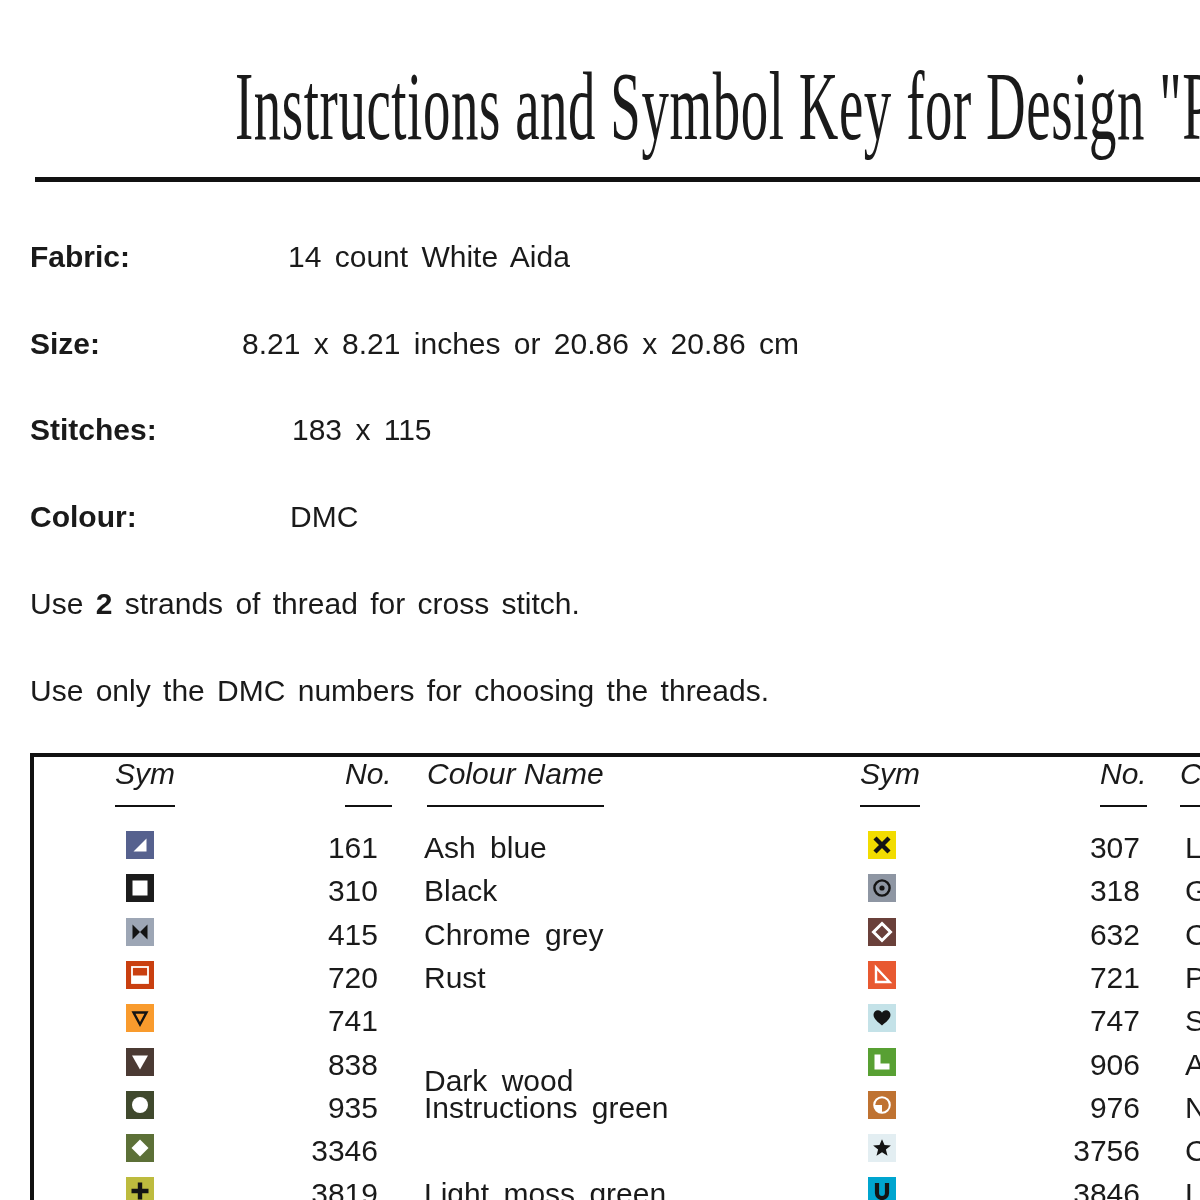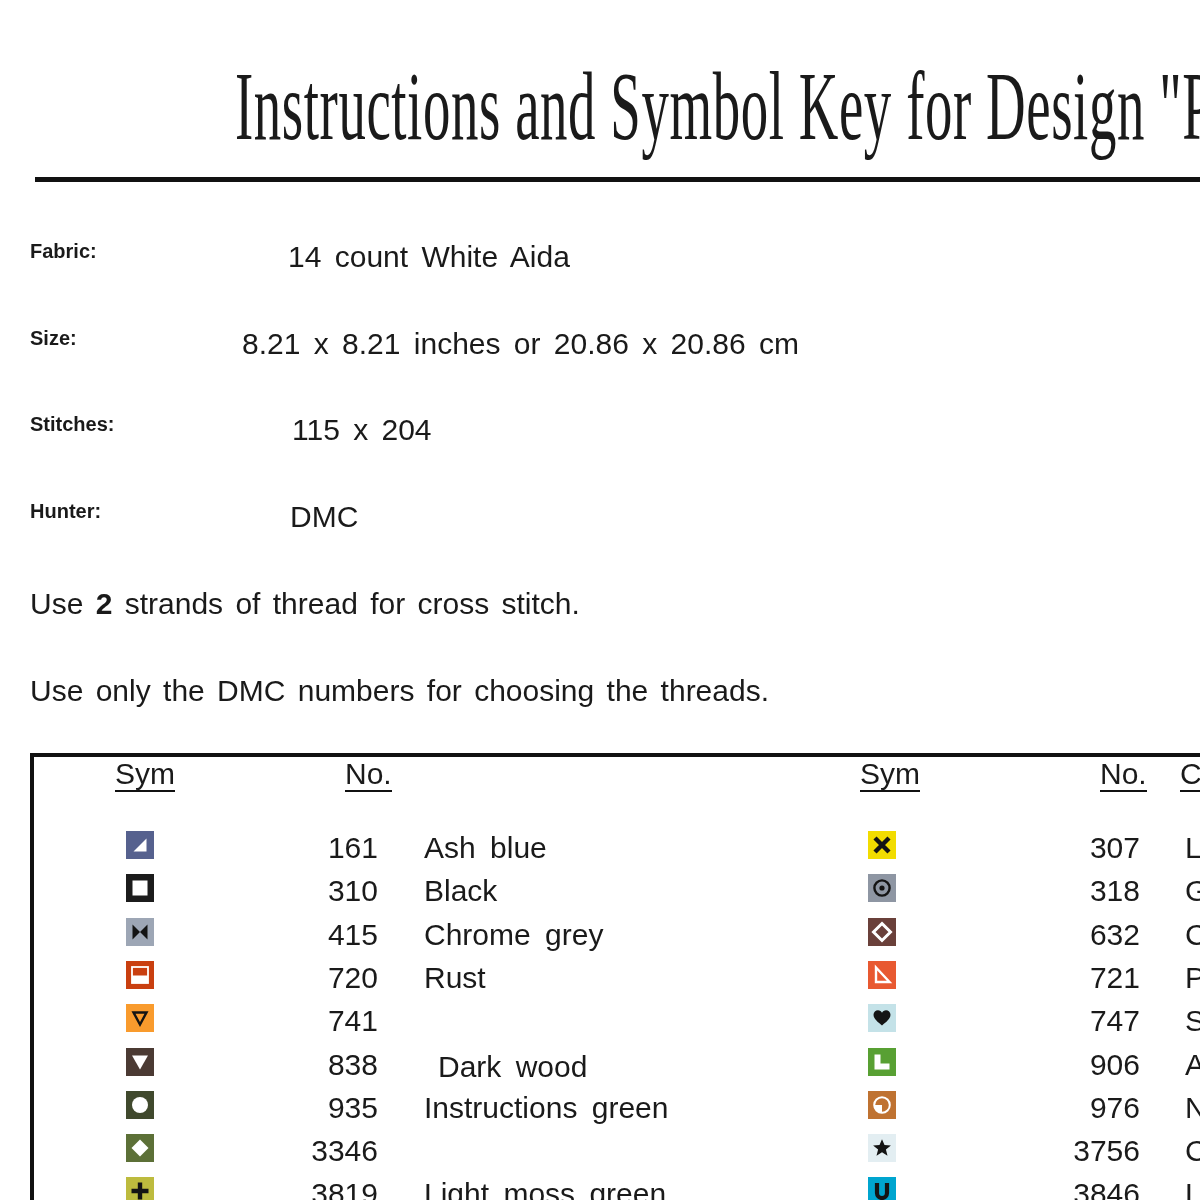--- a/index.html
+++ b/index.html
@@ -8,63 +8,64 @@
     background:#ffffff;color:#1a1a1a;
     font-family:"Liberation Sans", sans-serif;
   }
   .abs{position:absolute;}
   .page-title{
     left:235px;top:50px;font-family:"Liberation Serif", serif;
     font-size:98px;font-weight:normal;white-space:nowrap;
     transform:scaleX(0.56);transform-origin:left top;letter-spacing:1px;
   }
   .title-rule{left:35px;top:177px;width:1365px;height:5px;background:#111;}
-  .info-label{left:30px;font-size:20px;font-weight:bold;white-space:nowrap;}
+  .info-label{left:30px;font-size:30px;font-weight:bold;white-space:nowrap;}
   .info-value{font-size:30px;white-space:nowrap;word-spacing:5px;}
   .note{left:30px;font-size:30px;white-space:nowrap;word-spacing:4px;}
   .note b{font-weight:bold;}
   .key-table{
     left:30px;top:753px;width:1380px;height:530px;
     border:4px solid #111;box-sizing:border-box;
   }
   .table-inner{position:absolute;left:0;top:0;right:0;bottom:0;}
   .col-head{
     position:absolute;top:2px;font-size:30px;white-space:nowrap;
-    border-bottom:2px solid #111;padding-bottom:1px;line-height:30px;
+    border-bottom:2px solid #111;padding-bottom:16px;line-height:30px;font-style:italic;
   }
   .sym-cell{position:absolute;width:28px;height:28px;}
   .sym-cell svg{display:block;}
   .num-cell{position:absolute;width:130px;text-align:right;font-size:30px;line-height:32px;white-space:nowrap;}
   .name-cell{position:absolute;font-size:30px;line-height:32px;white-space:nowrap;word-spacing:6px;}
 </style>
 </head>
 <body>
 
 <div class="abs page-title">Instructions and Symbol Key for Design "Peles</div>
 <div class="abs title-rule"></div>
 
 <div class="abs info-label" style="top:240px">Fabric:</div>
 <div class="abs info-value" style="left:288px;top:240px">14 count White Aida</div>
 
 <div class="abs info-label" style="top:327px">Size:</div>
 <div class="abs info-value" style="left:242px;top:327px">8.21 x 8.21 inches or 20.86 x 20.86 cm</div>
 
 <div class="abs info-label" style="top:413px">Stitches:</div>
-<div class="abs info-value" style="left:292px;top:413px">115 x 204</div>
-
-<div class="abs info-label" style="top:500px">Hunter:</div>
+<div class="abs info-value" style="left:292px;top:413px">183 x 115</div>
+
+<div class="abs info-label" style="top:500px">Colour:</div>
 <div class="abs info-value" style="left:290px;top:500px">DMC</div>
 
 <div class="abs note" style="top:587px"><span>Use </span><b>2</b><span> strands of thread for cross stitch.</span></div>
 <div class="abs note" style="top:674px">Use only the DMC numbers for choosing the threads.</div>
 
 <div class="abs key-table">
   <div class="table-inner" id="table-inner">
     <div class="col-head" style="left:81px">Sym</div>
     <div class="col-head" style="left:311px">No.</div>
+    <div class="col-head" style="left:393px">Colour Name</div>
     <div class="col-head" style="left:826px">Sym</div>
     <div class="col-head" style="left:1066px">No.</div>
     <div class="col-head" style="left:1146px">C</div>
   <div class="sym-cell" style="left: 92px; top: 74px;">
         <svg width="28" height="28" viewBox="0 0 28 28">
           <rect width="28" height="28" fill="#56618e"></rect>
           <polygon points="7.5,20.5 20.5,20.5 20.5,7.5" fill="#ffffff"></polygon>
         </svg>
       </div>
       <div class="num-cell" style="left: 214px; top: 75px;">161</div>
@@ -102,21 +103,21 @@
         </svg>
       </div>
       <div class="num-cell" style="left: 214px; top: 248.2px;">741</div>
       <div class="sym-cell" style="left: 92px; top: 290.5px;">
         <svg width="28" height="28" viewBox="0 0 28 28">
           <rect width="28" height="28" fill="#4b3a33"></rect>
           <polygon points="6,7.5 22,7.5 14,21.5" fill="#ffffff"></polygon>
         </svg>
       </div>
       <div class="num-cell" style="left: 214px; top: 291.5px;">838</div>
-      <div class="name-cell" style="left: 390px; top: 294px; margin-left: 14px;">Dark wood</div>
+      <div class="name-cell" style="left: 390px; top: 308px;">Dark wood</div>
       <div class="sym-cell" style="left: 92px; top: 333.8px;">
         <svg width="28" height="28" viewBox="0 0 28 28">
           <rect width="28" height="28" fill="#40492d"></rect>
           <circle cx="14" cy="14" r="8" fill="#ffffff"></circle>
         </svg>
       </div>
       <div class="num-cell" style="left: 214px; top: 334.8px;">935</div>
       <div class="name-cell" style="left: 390px; top: 334.8px;">Instructions green</div>
       <div class="sym-cell" style="left: 92px; top: 377.1px;">
         <svg width="28" height="28" viewBox="0 0 28 28">

